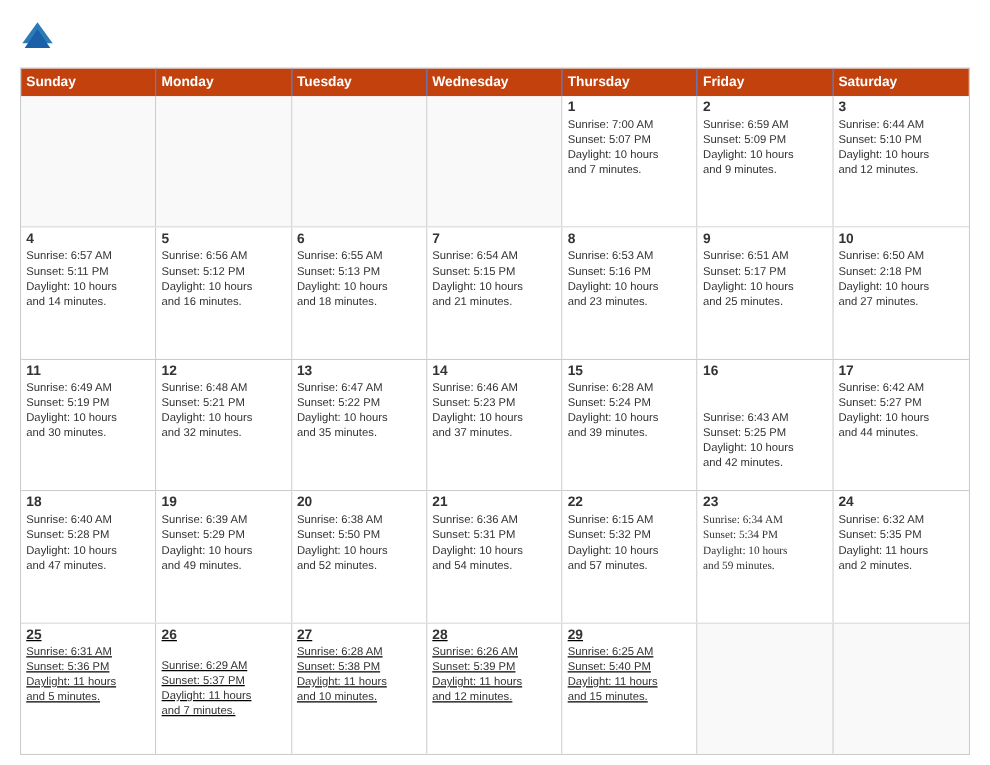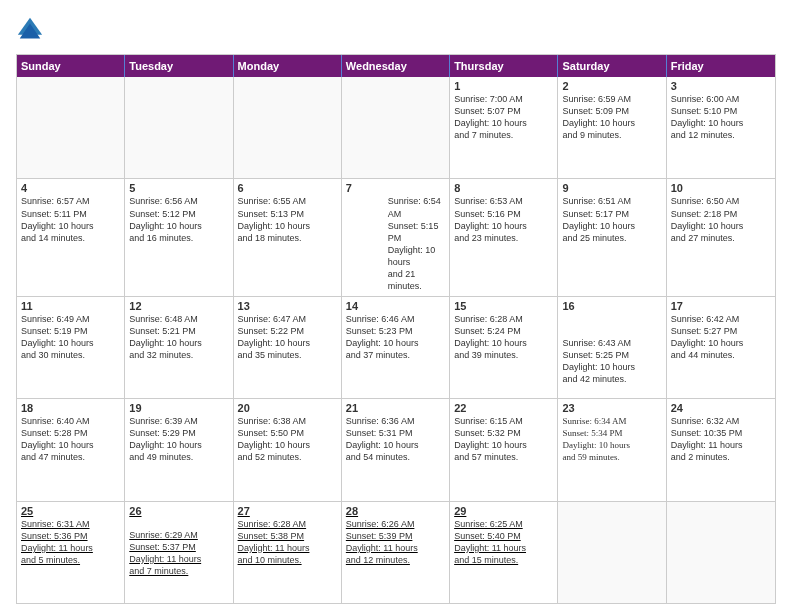--- a/index.html
+++ b/index.html
@@ -63,21 +63,21 @@
     }
     .calendar {
       flex: 1;
       display: flex;
       flex-direction: column;
       border: 1px solid #ccc;
     }
     .cal-header-row {
       display: grid;
       grid-template-columns: repeat(7, 1fr);
-      background: #701a75;
+      background: #c2410c;
     }
     .cal-header-cell {
       color: #fff;
       font-size: 11px;
       font-weight: bold;
       padding: 5px 4px;
       border-right: 1px solid #5580d4;
       text-align: left;
     }
     .cal-header-cell:last-child { border-right: none; }
@@ -133,26 +133,26 @@
     </div>
     <div class="title-block">
       <h1></h1>
       <h2></h2>
     </div>
   </div>
 
   <div class="calendar">
     <div class="cal-header-row">
     <div class="cal-header-cell">Sunday</div>
+        <div class="cal-header-cell">Monday</div>
         <div class="cal-header-cell">Tuesday</div>
-        <div class="cal-header-cell">Monday</div>
         <div class="cal-header-cell">Wednesday</div>
         <div class="cal-header-cell">Thursday</div>
+        <div class="cal-header-cell">Friday</div>
         <div class="cal-header-cell">Saturday</div>
-        <div class="cal-header-cell">Friday</div>
       </div>
     <div class="cal-body">
     <div class="cal-week">
           <div class="cal-cell empty"></div>
           <div class="cal-cell empty"></div>
           <div class="cal-cell empty"></div>
           <div class="cal-cell empty"></div>
           <div class="cal-cell">
             <span class="day-num">1</span>
             <div class="day-info" style="white-space: pre-line;">Sunrise: 7:00 AM
@@ -162,21 +162,21 @@
           </div>
           <div class="cal-cell">
             <span class="day-num">2</span>
             <div class="day-info" style="white-space: pre-line;">Sunrise: 6:59 AM
 Sunset: 5:09 PM
 Daylight: 10 hours
 and 9 minutes.</div>
           </div>
           <div class="cal-cell">
             <span class="day-num">3</span>
-            <div class="day-info" style="white-space: pre-line;">Sunrise: 6:00 AM
+            <div class="day-info" style="white-space: pre-line;">Sunrise: 6:44 AM
 Sunset: 5:10 PM
 Daylight: 10 hours
 and 12 minutes.</div>
           </div>
         </div>
         <div class="cal-week">
           <div class="cal-cell">
             <span class="day-num">4</span>
             <div class="day-info" style="white-space: pre-line;">Sunrise: 6:57 AM
 Sunset: 5:11 PM
@@ -192,21 +192,21 @@
           </div>
           <div class="cal-cell">
             <span class="day-num">6</span>
             <div class="day-info" style="white-space: pre-line;">Sunrise: 6:55 AM
 Sunset: 5:13 PM
 Daylight: 10 hours
 and 18 minutes.</div>
           </div>
           <div class="cal-cell">
             <span class="day-num">7</span>
-            <div class="day-info" style="white-space: pre-line; margin-left: 42px;">Sunrise: 6:54 AM
+            <div class="day-info" style="white-space: pre-line;">Sunrise: 6:54 AM
 Sunset: 5:15 PM
 Daylight: 10 hours
 and 21 minutes.</div>
           </div>
           <div class="cal-cell">
             <span class="day-num">8</span>
             <div class="day-info" style="white-space: pre-line;">Sunrise: 6:53 AM
 Sunset: 5:16 PM
 Daylight: 10 hours
 and 23 minutes.</div>
@@ -316,21 +316,21 @@
           <div class="cal-cell">
             <span class="day-num">23</span>
             <div class="day-info" style="white-space: pre-line; font-family: Liberation Serif, serif;">Sunrise: 6:34 AM
 Sunset: 5:34 PM
 Daylight: 10 hours
 and 59 minutes.</div>
           </div>
           <div class="cal-cell">
             <span class="day-num">24</span>
             <div class="day-info" style="white-space: pre-line;">Sunrise: 6:32 AM
-Sunset: 10:35 PM
+Sunset: 5:35 PM
 Daylight: 11 hours
 and 2 minutes.</div>
           </div>
         </div>
         <div class="cal-week">
           <div class="cal-cell">
             <span class="day-num">25</span>
             <div class="day-info" style="white-space: pre-line;">Sunrise: 6:31 AM
 Sunset: 5:36 PM
 Daylight: 11 hours

